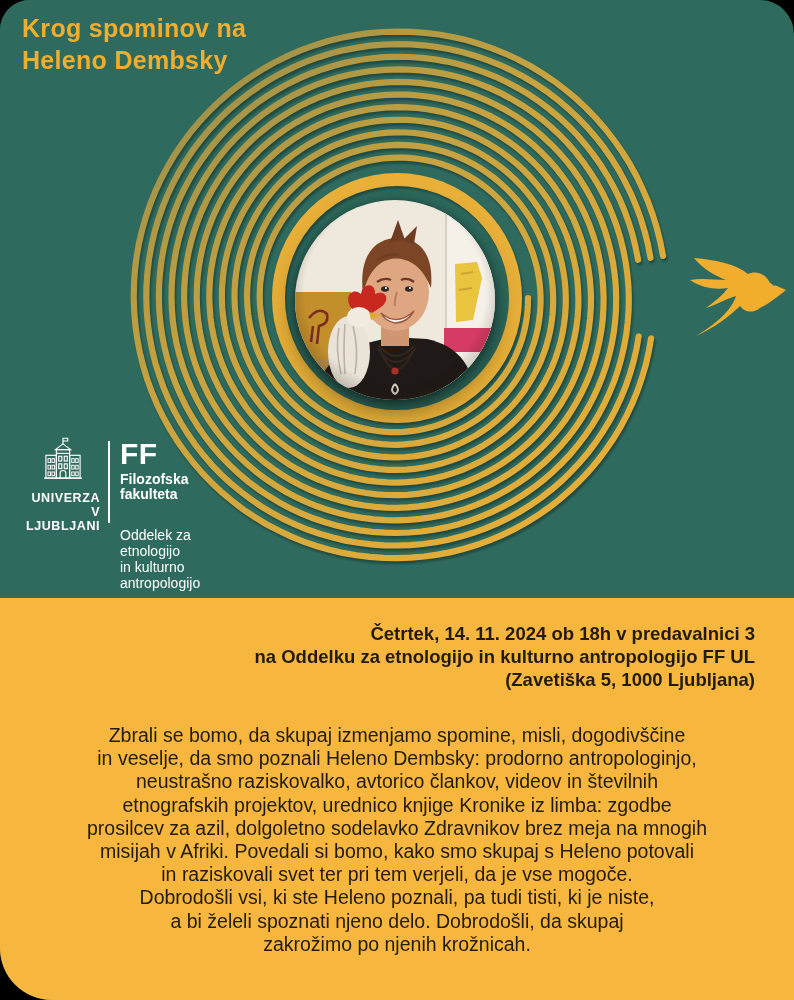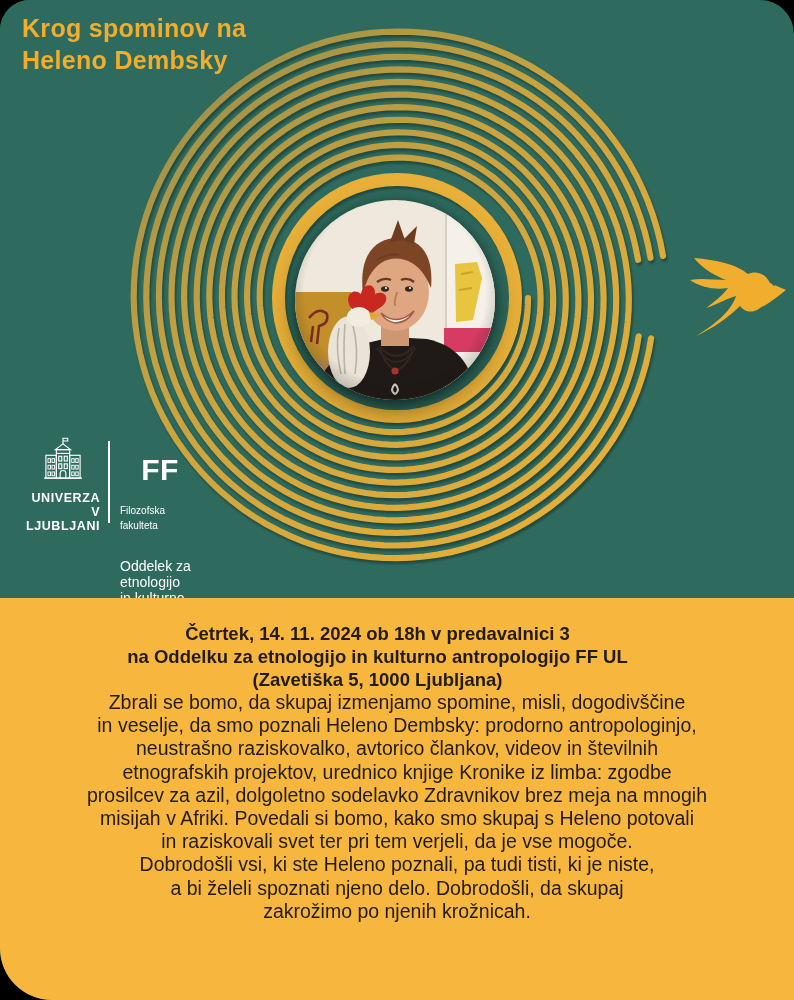--- a/index.html
+++ b/index.html
@@ -11,30 +11,30 @@
          letter-spacing:.3px;color:var(--title-yellow);white-space:pre-line;}
   .photo{position:absolute;left:295px;top:200px;width:200px;height:200px;border-radius:50%;overflow:hidden;
          box-shadow:0 10px 26px rgba(0,0,0,.45), 0 2px 8px rgba(0,0,0,.35);}
   .bird{position:absolute;left:686px;top:256px;}
   .logo{position:absolute;left:28px;top:436px;display:flex;color:var(--white);}
   .logo-left{width:70px;display:flex;flex-direction:column;align-items:center;}
   .logo-left .uni{font-size:12.5px;font-weight:700;letter-spacing:.6px;line-height:14px;margin-top:5px;
                   text-align:right;white-space:pre-line;}
   .logo-divider{width:2px;background:var(--white);height:82px;margin:5px 0 0 10px;}
   .logo-right{padding-left:10px;}
-  .ff{font-size:30px;font-weight:800;line-height:30px;margin-top:19px;letter-spacing:.5px;text-align:center;}
-  .faculty{font-size:10px;font-weight:400;line-height:15px;margin-top:18px;white-space:pre-line;}
+  .ff{font-size:30px;font-weight:800;line-height:30px;margin-top:3px;letter-spacing:.5px;}
+  .faculty{font-size:14px;font-weight:700;line-height:15px;margin-top:3px;white-space:pre-line;}
   .department{font-size:14px;font-weight:400;line-height:16px;margin-top:25px;white-space:pre-line;}
   .bottom-section{position:absolute;left:0;top:598px;width:794px;height:402px;background:var(--yellow-bg);
                   color:var(--text-dark);}
-  .event-details{margin:0;padding:24px 39px 0 0;text-align:center;font-size:18.5px;line-height:23px;
+  .event-details{margin:0;padding:24px 39px 0 0;text-align:right;font-size:18.5px;line-height:23px;
                  font-weight:800;white-space:pre-line;}
   .body-para{margin:0 auto;width:730px;text-align:center;font-size:19.5px;line-height:23.2px;
              font-weight:400;white-space:pre-line;}
-  .para-1{}
+  .para-1{margin-top:33px;}
   .para-2{}
 </style>
 </head>
 <body>
 
 <div class="poster">
 
   <div class="top-section">
 
     <svg class="spiral-svg" id="spiral-svg" width="794" height="598" viewBox="0 0 794 598">

